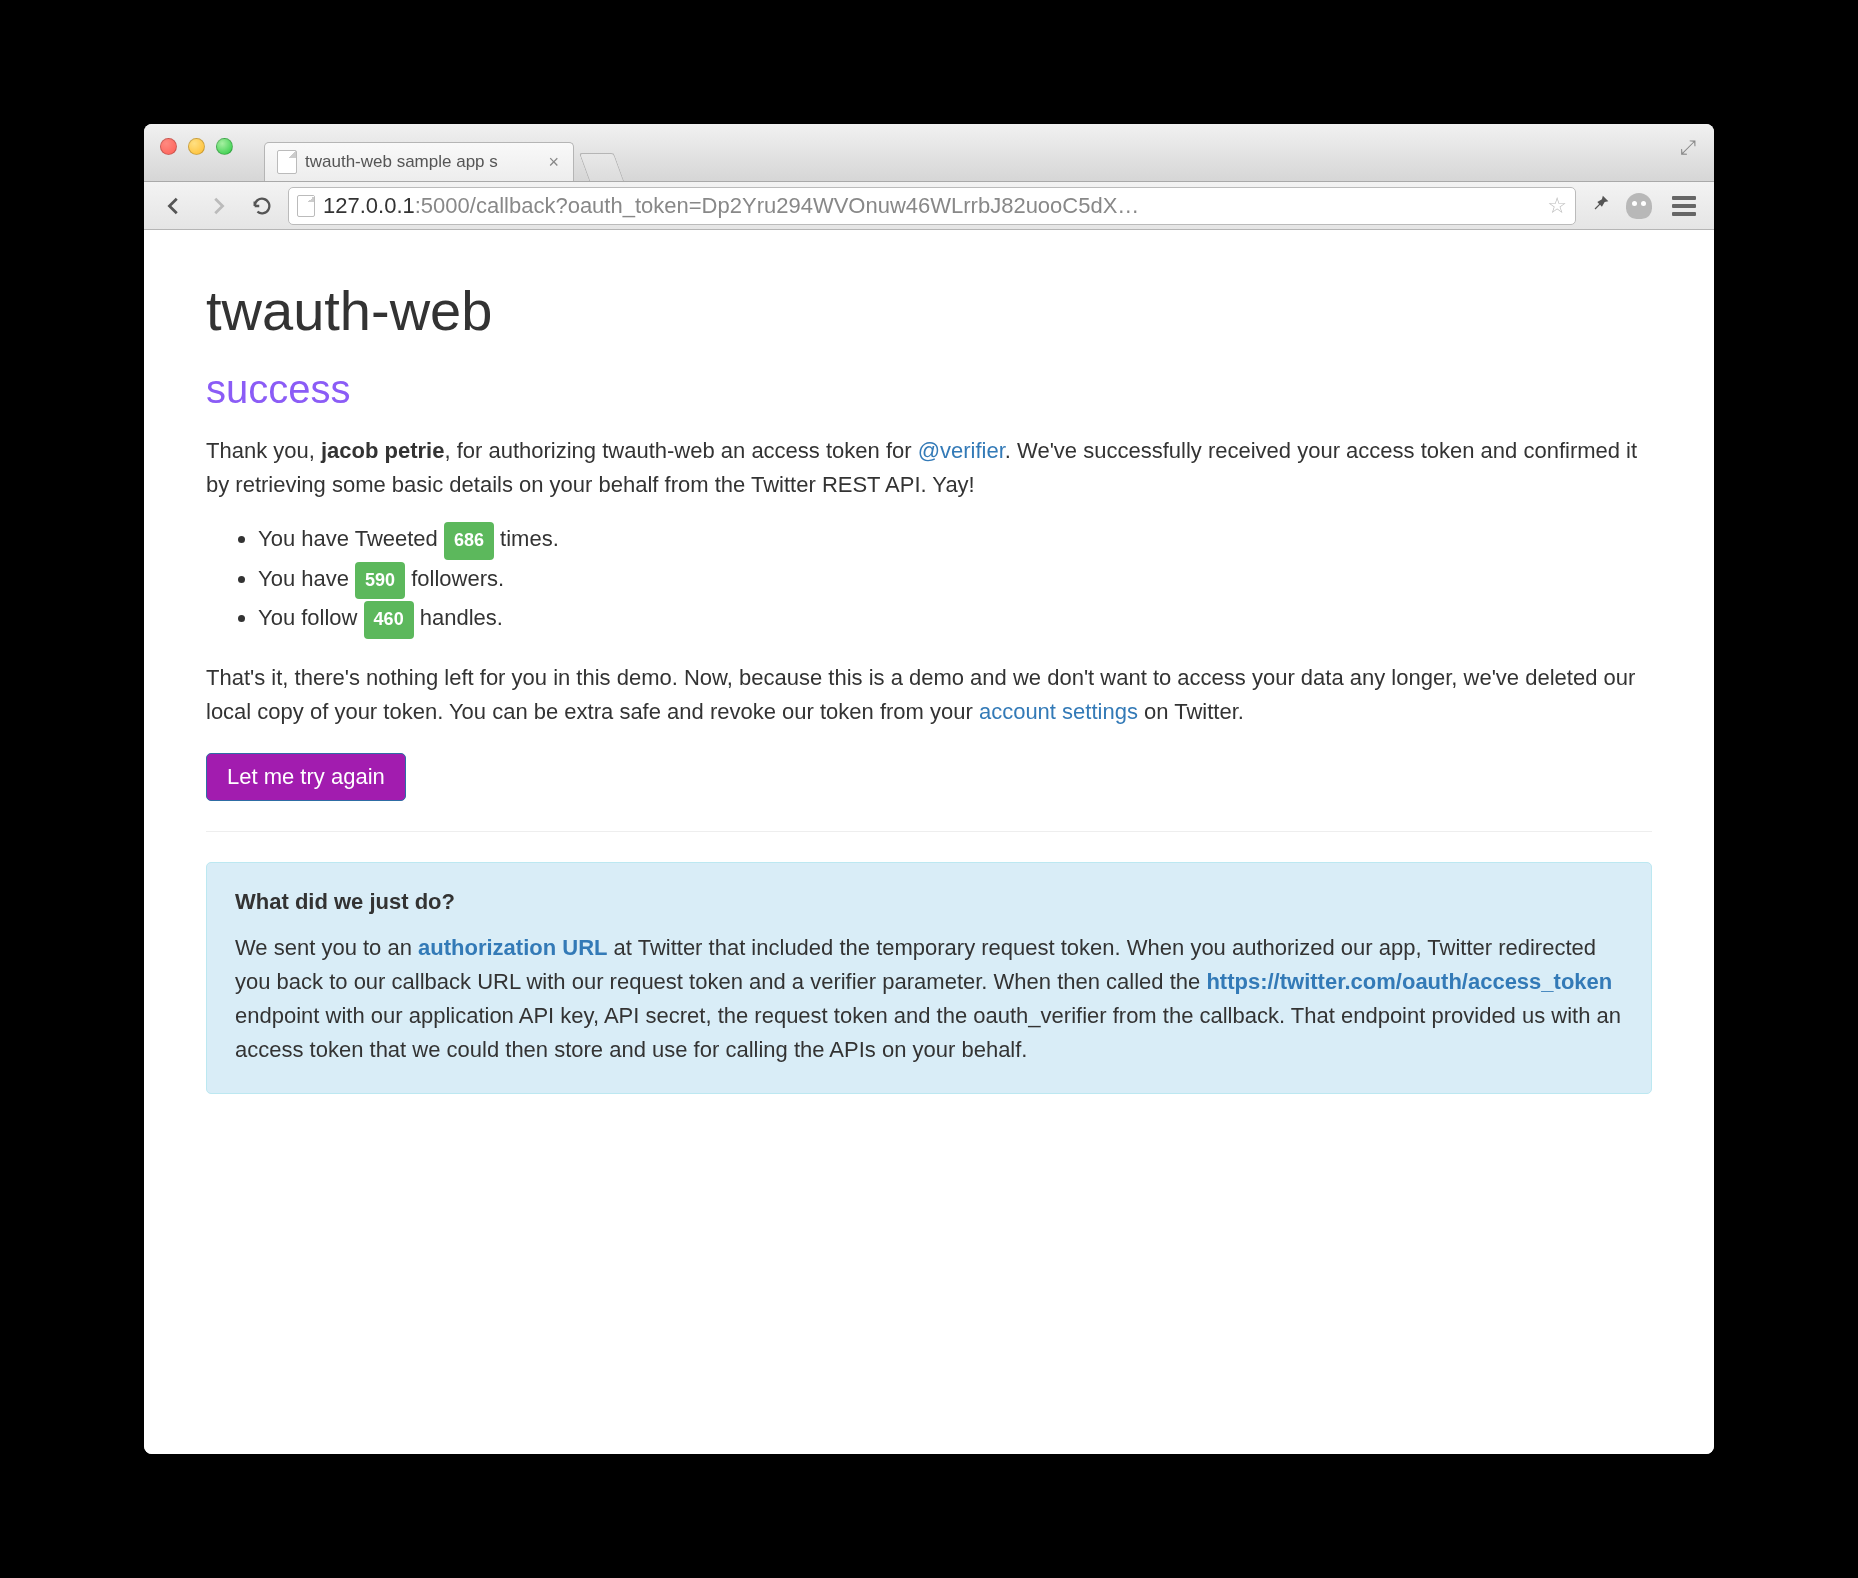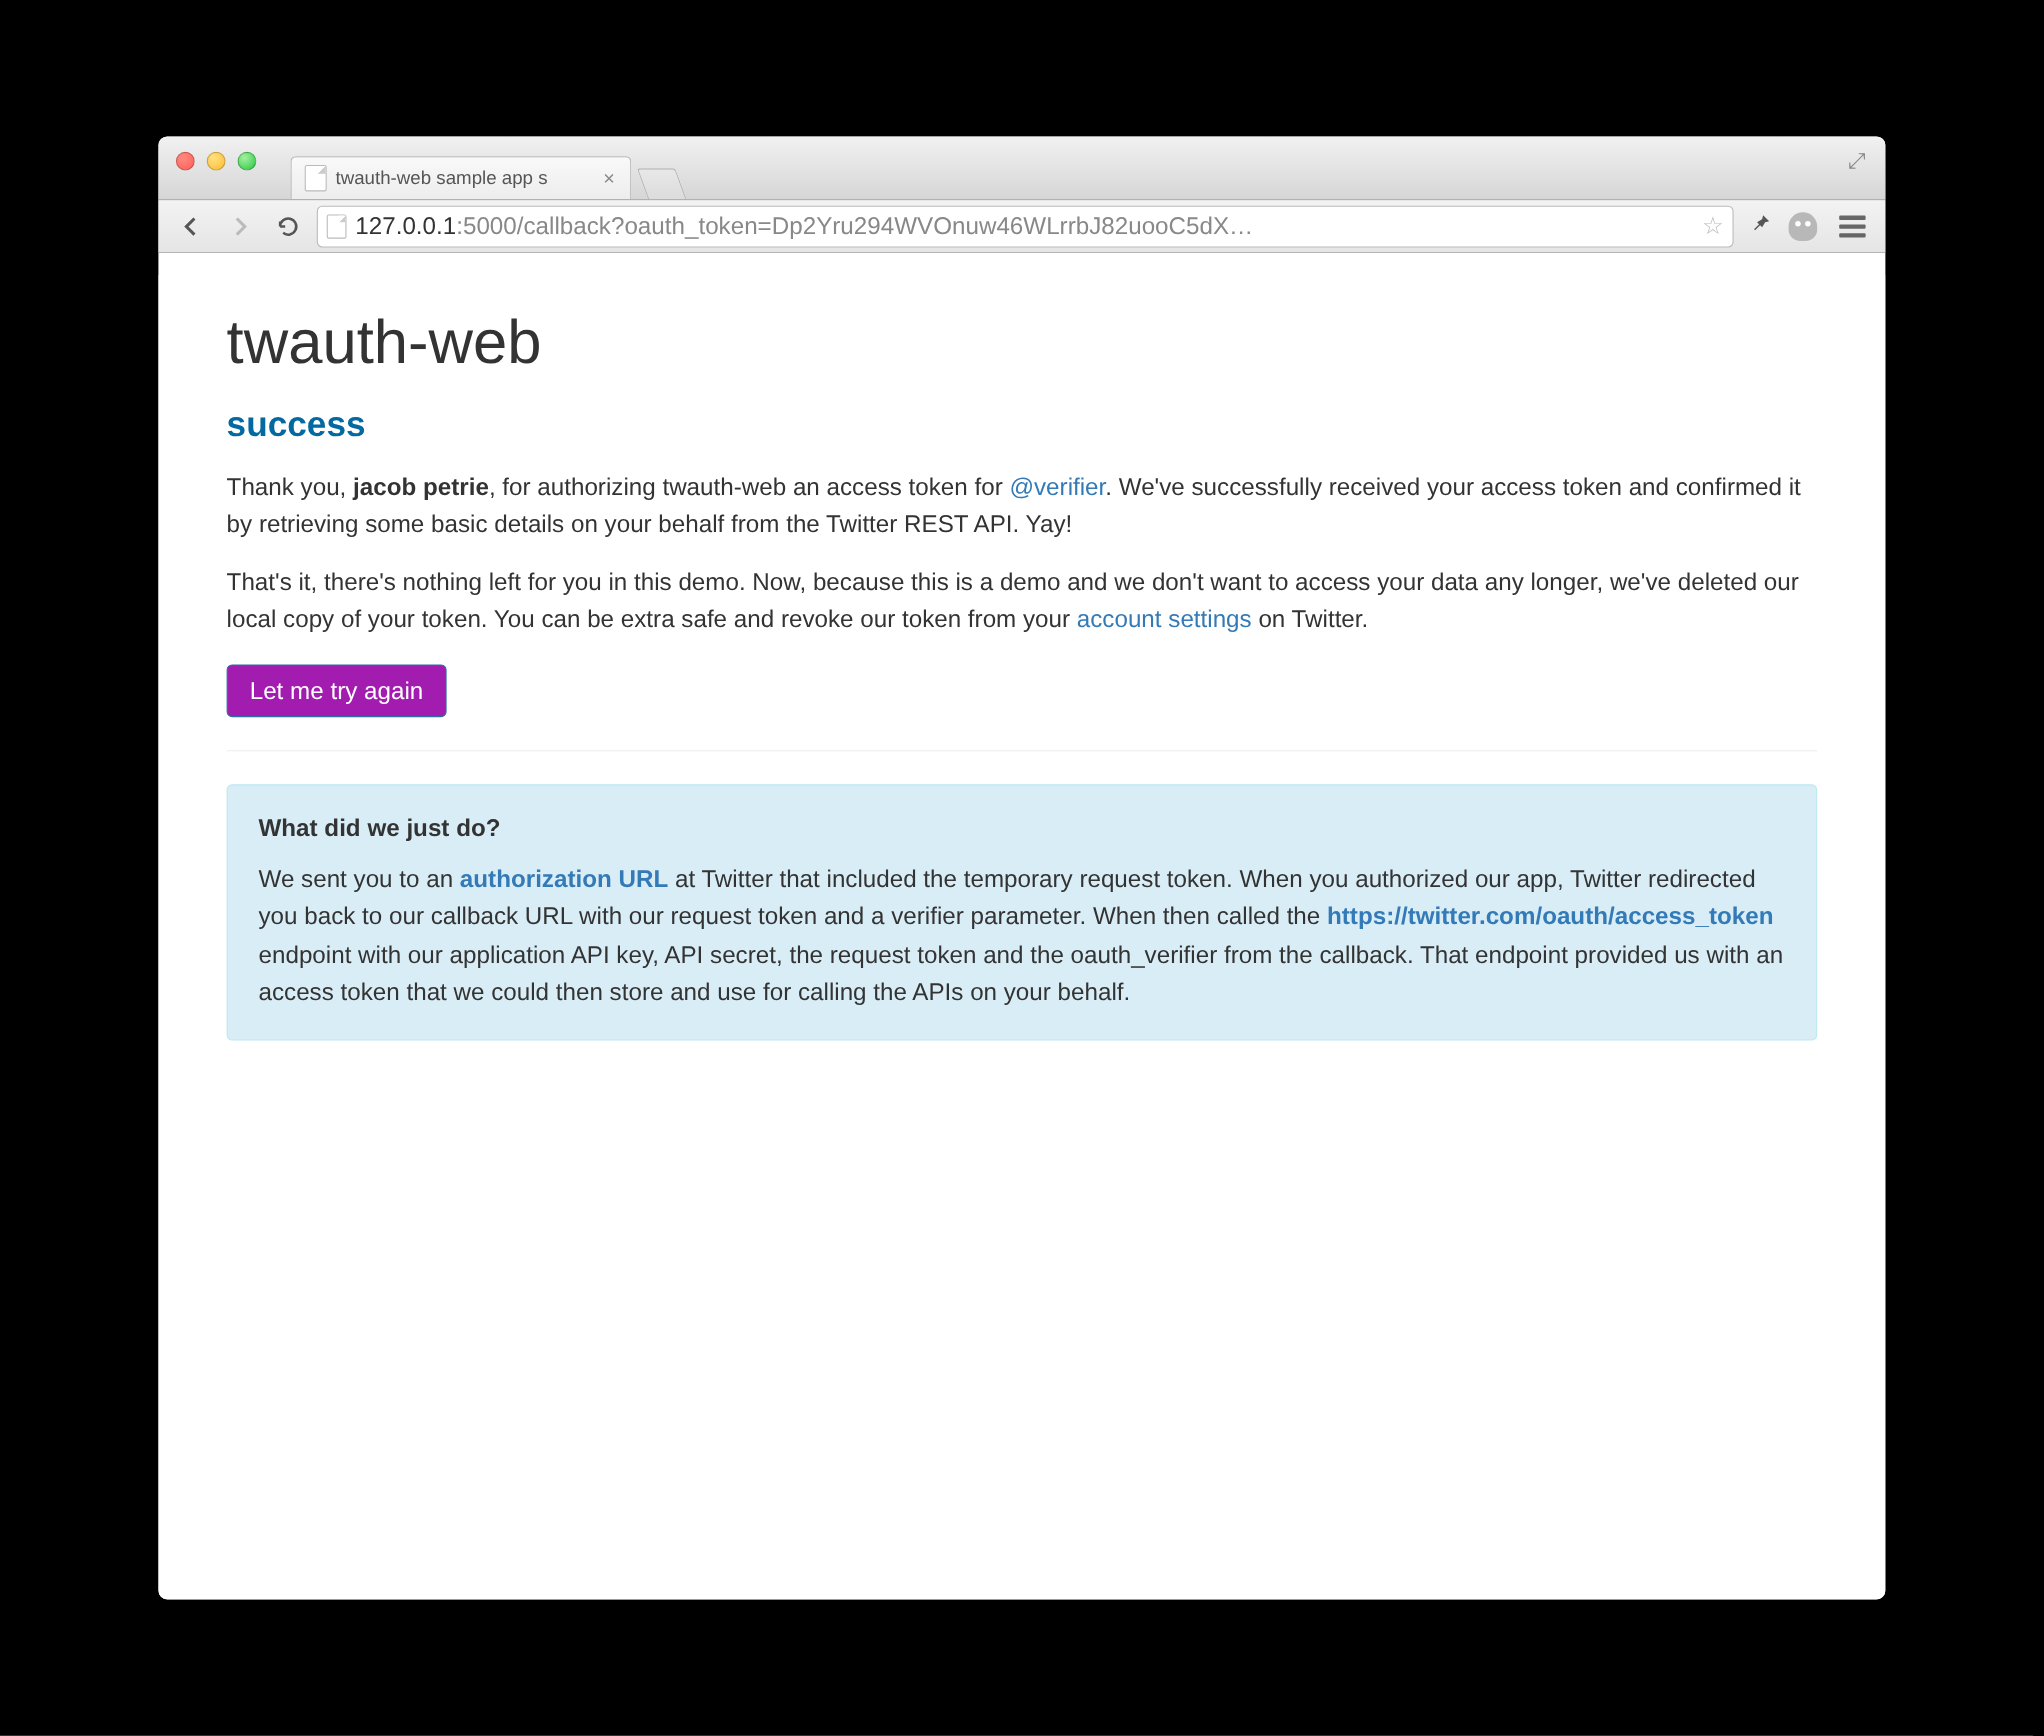--- a/index.html
+++ b/index.html
@@ -219,23 +219,23 @@
       overflow-y: auto;
       margin-top: 20px;
     }
     h1 {
       font-size: 56px;
       font-weight: 500;
       color: #333;
       margin-bottom: 24px;
     }
     h2 {
-      font-size: 32px;
-      font-weight: 700;
-      color: #0369a1;
+      font-size: 40px;
+      font-weight: 400;
+      color: #8b5cf6;
       margin-bottom: 22px;
     }
     .para {
       font-size: 22px;
       line-height: 1.55;
       color: #333;
       margin-bottom: 18px;
     }
     .bold { font-weight: 700; }
     .link { color: #337ab7; cursor: pointer; }
@@ -357,20 +357,31 @@
 
   <div class="content">
     <h1>twauth-web</h1>
     <h2>success</h2>
 
     <p class="para">
       <span>Thank you, </span><span class="bold">jacob petrie</span><span>, for authorizing twauth-web an access token for </span><span class="link">@verifier</span><span>. We've successfully received your access token and confirmed it by retrieving some basic details on your behalf from the Twitter REST API. Yay!</span>
     </p>
 
 
+    <ul>
+      <li>
+        <span>You have Tweeted </span><span class="badge">686</span><span> times.</span>
+      </li>
+      <li>
+        <span>You have </span><span class="badge">590</span><span> followers.</span>
+      </li>
+      <li>
+        <span>You follow </span><span class="badge">460</span><span> handles.</span>
+      </li>
+    </ul>
 
     <p class="para">
       <span>That's it, there's nothing left for you in this demo. Now, because this is a demo and we don't want to access your data any longer, we've deleted our local copy of your token. You can be extra safe and revoke our token from your </span><span class="link">account settings</span><span> on Twitter.</span>
     </p>
 
     <div class="btn">Let me try again</div>
 
     <hr>
 
     <div class="well">

